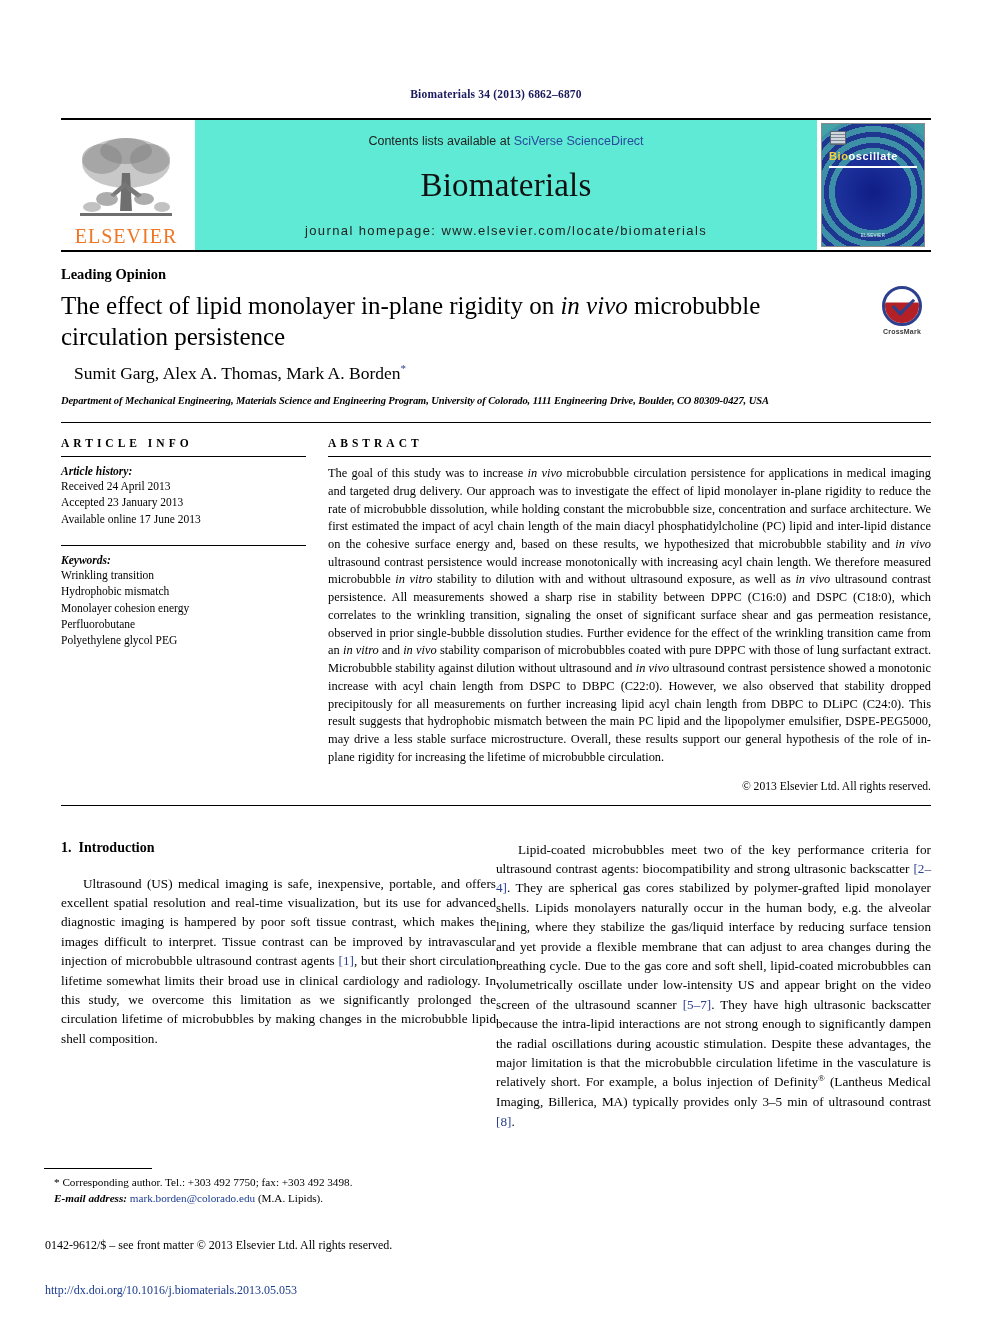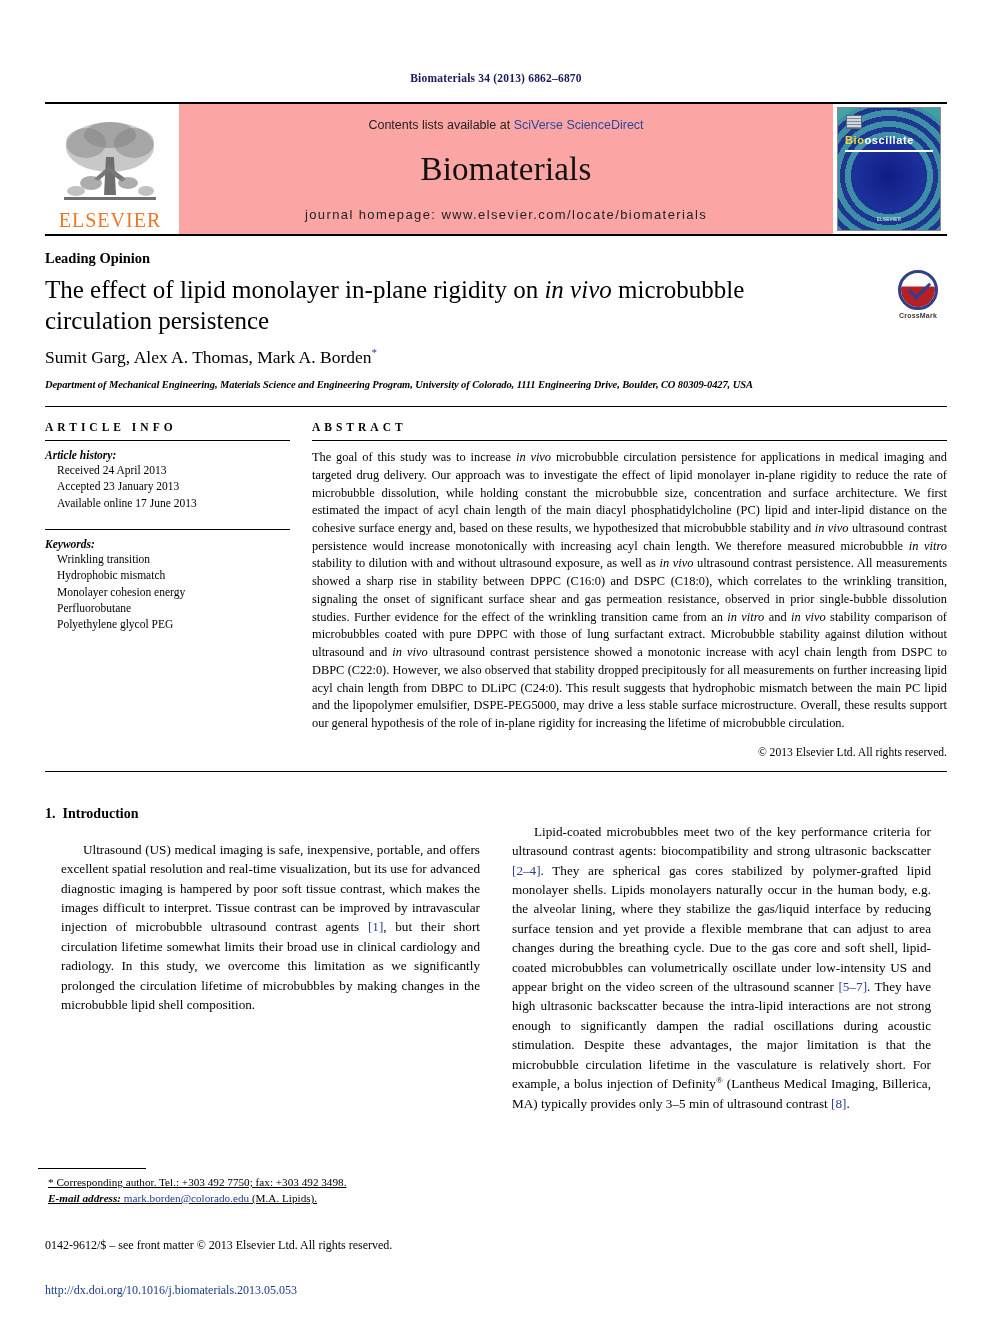--- a/index.html
+++ b/index.html
@@ -11,21 +11,21 @@
     font-family: "Liberation Serif", serif;
     color: #000000;
     position: relative;
     overflow: hidden;
   }
 
   .page {
     position: relative;
     width: 992px;
     height: 1323px;
-    padding: 0;
+    padding: 16px;
   }
 
   
   .running-head {
     text-align: center;
     font-family: "Liberation Serif", serif;
     font-size: 11.5px;
     font-weight: bold;
     color: #1a1a5e;
     padding-top: 72px;
@@ -57,21 +57,21 @@
     font-size: 20px;
     letter-spacing: 1px;
     color: #ef7622;
     font-weight: normal;
     line-height: 1;
     margin-top: 1px;
   }
 
   .journal-band {
     flex: 1 1 auto;
-    background: #fca5a5;
+    background: #5eead4;
     display: flex;
     flex-direction: column;
     justify-content: space-between;
     align-items: center;
     padding: 14px 0 12px 0;
     margin: 0 4px;
   }
   .contents-line {
     font-family: "Liberation Sans", sans-serif;
     font-size: 12.5px;
@@ -220,21 +220,21 @@
     font-size: 7px;
     font-weight: bold;
     color: #3a3a3a;
     margin-top: 2px;
     letter-spacing: 0.2px;
   }
 
   .authors {
     font-family: "Liberation Serif", serif;
     font-size: 17.5px;
-    margin: 0 0 9px 0;
+    margin: 0 0 9px 13px;
   }
   .authors sup { font-size: 11px; color: #2a3e8f; }
   .affiliation {
     font-family: "Liberation Serif", serif;
     font-style: italic;
     font-size: 10.5px;
     font-weight: bold;
     line-height: 1.45;
     max-width: 830px;
     letter-spacing: -0.1px;
@@ -264,21 +264,20 @@
     font-family: "Liberation Serif", serif;
     font-style: italic;
     font-weight: bold;
     font-size: 11.5px;
     margin-bottom: 1px;
   }
   .info-line {
     font-family: "Liberation Serif", serif;
     font-size: 11.5px;
     line-height: 1.42;
-    margin-left: 12px;
   }
   .info-gap { height: 18px; }
 
   .abstract-body {
     font-family: "Liberation Serif", serif;
     font-size: 12.4px;
     line-height: 1.43;
     text-align: justify;
   }
   .abstract-body em { font-style: italic; }
@@ -302,32 +301,31 @@
     font-size: 14px;
     font-weight: bold;
     margin-bottom: 18px;
   }
   .ptext {
     font-family: "Liberation Serif", serif;
     font-size: 13.2px;
     line-height: 1.47;
     text-align: justify;
     text-indent: 22px;
-    margin: 16px;
+    margin: 0;
   }
   .ref { color: #2a3e8f; }
   .ptext sup { font-size: 9px; }
 
   
   .footnote {
     position: absolute;
-    left: 38px;
+    left: 44px;
     top: 1168px;
     width: 430px;
-    text-decoration: underline;
   }
   .foot-rule { width: 108px; border-top: 1px solid #000; margin-bottom: 5px; }
   .foot-line {
     font-family: "Liberation Serif", serif;
     font-size: 11.2px;
     line-height: 1.45;
     text-indent: -10px;
     padding-left: 20px;
   }
   .foot-line em { font-style: italic; font-weight: bold; }

